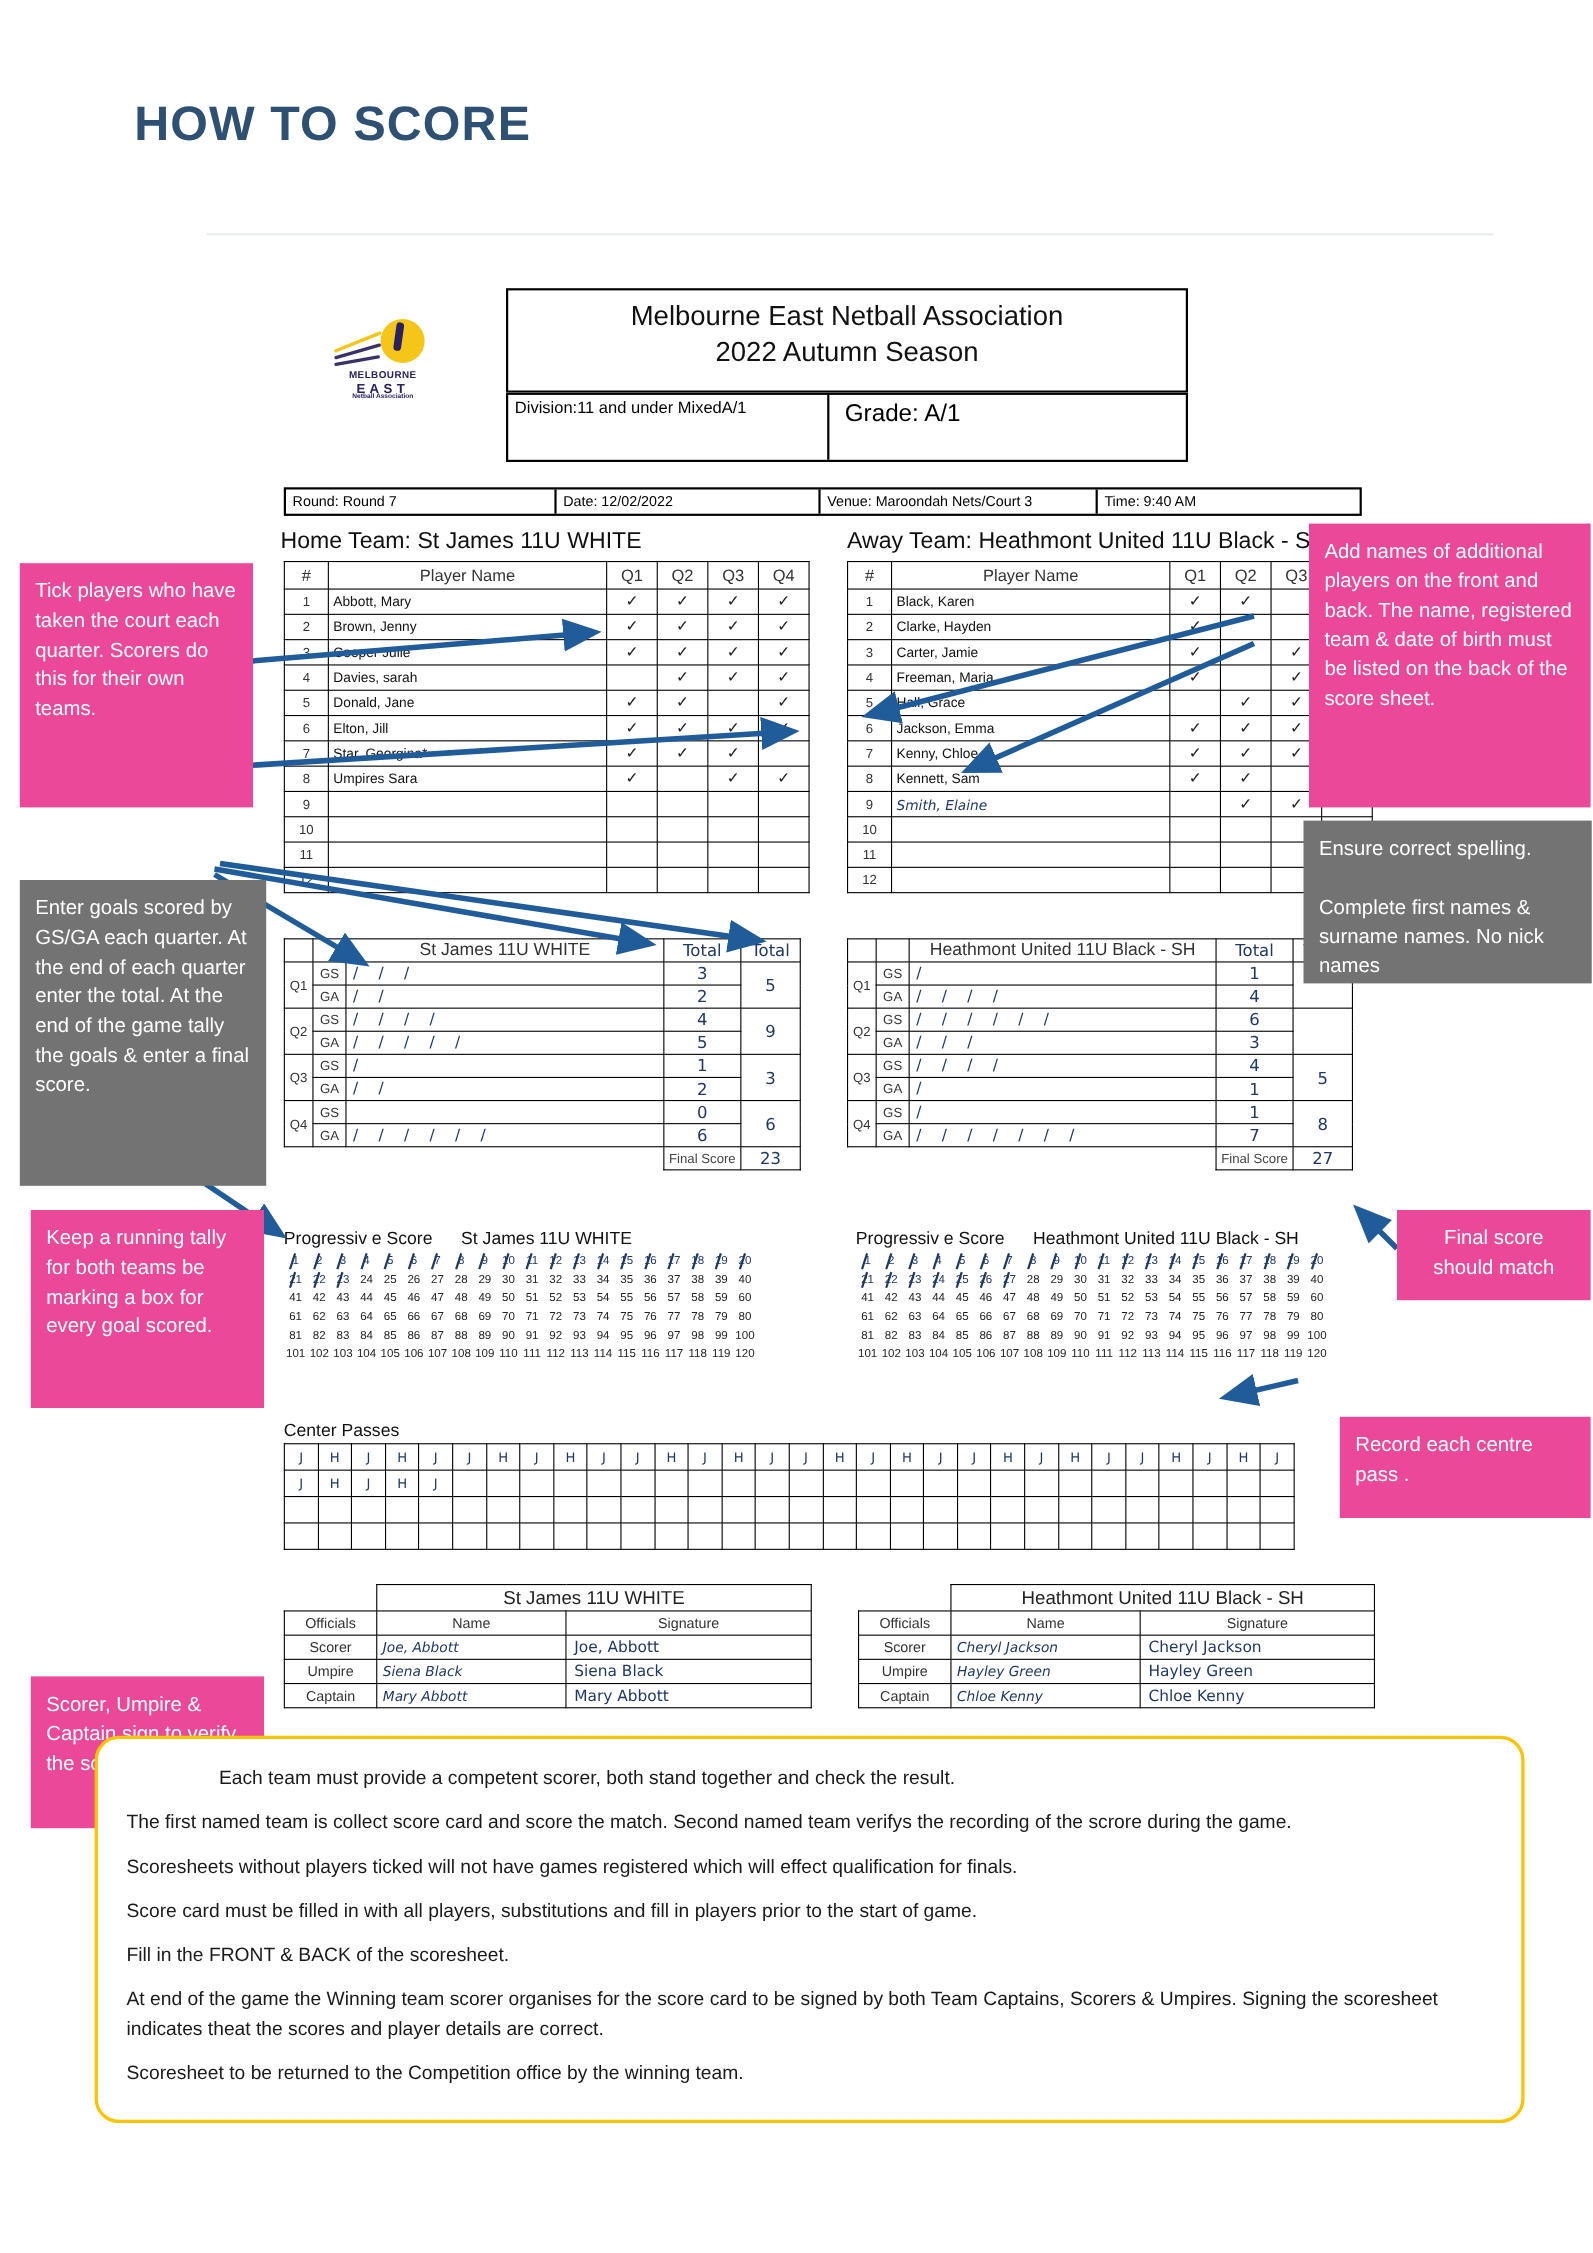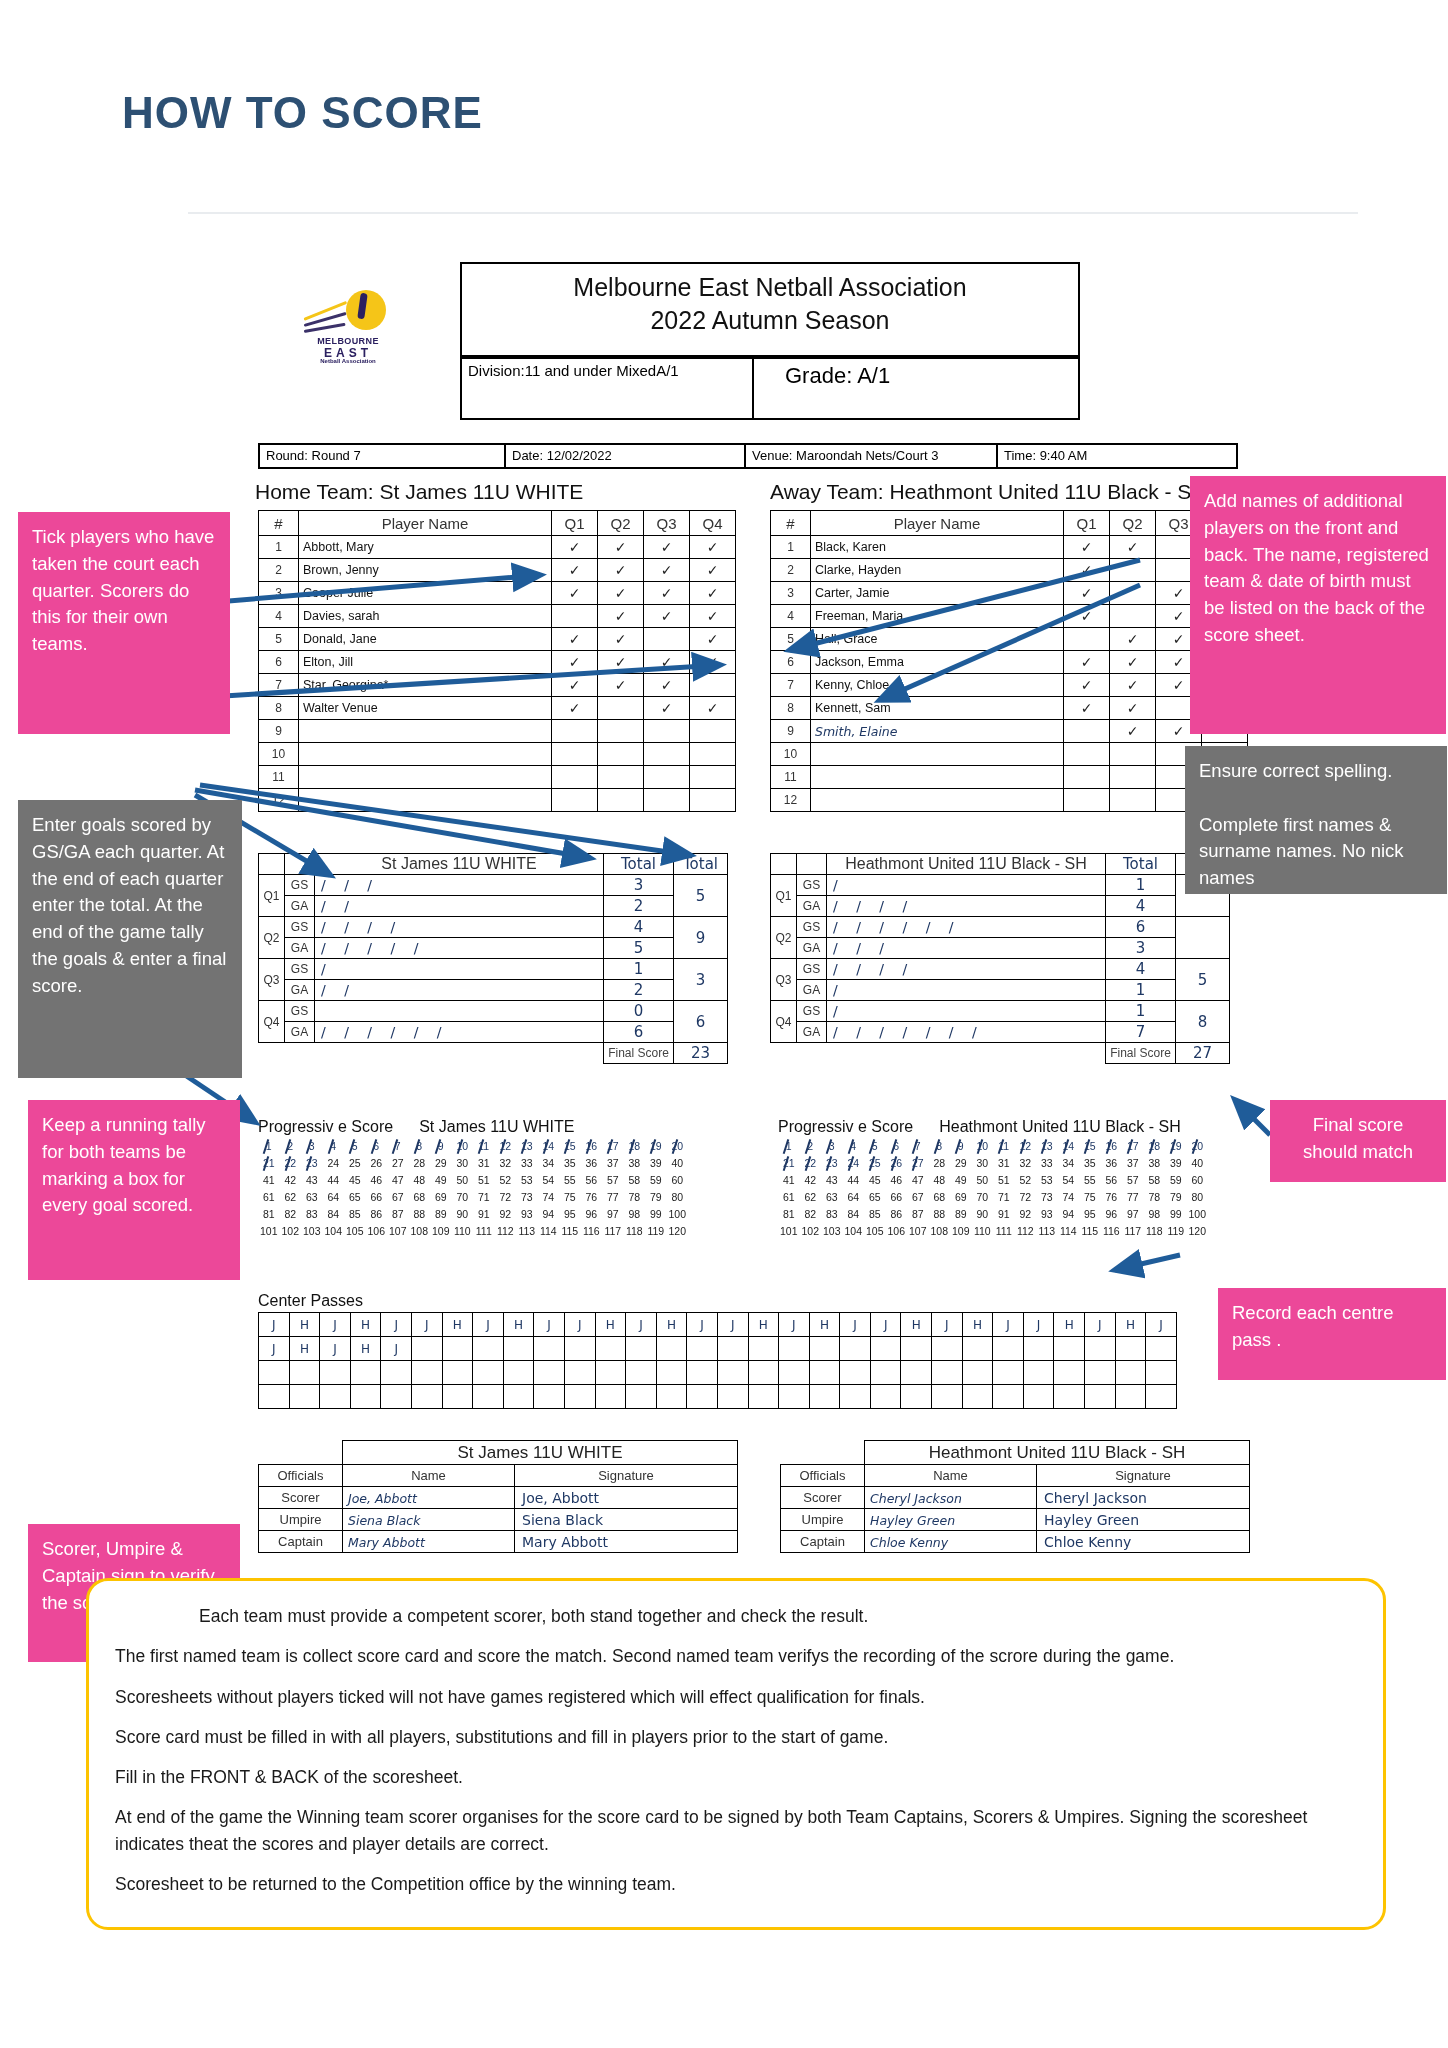--- a/index.html
+++ b/index.html
@@ -50,21 +50,21 @@
   #logo .w3 { position:absolute; left:0; top:70px; width:92px; text-align:center;
     font-size:6px; font-weight:bold; color:#2b2060;}
 
   
   #assoc-box { left:460px; top:262px; width:620px; height:95px; }
   #assoc-box .l1, #assoc-box .l2 { text-align:center; font-size:25px; color:#111; }
   #assoc-box .l1 { margin-top:9px; }
   #assoc-box .l2 { margin-top:4px; }
   #divgrade { left:460px; top:357px; width:620px; height:63px; display:flex;}
   #divgrade .c1 { flex:0 0 292px; border-right:2px solid #000; padding:4px 6px; font-size:15px; line-height:1.05;}
-  #divgrade .c2 { flex:1; padding:4px 3px; font-size:22px;margin-left:28px;}
+  #divgrade .c2 { flex:1; padding:4px 14px; font-size:22px;}
 
   
   #roundrow { left:258px; top:443px; width:980px; height:26px; display:flex; font-size:13px;}
   #roundrow div { border-right:2px solid #000; padding:3px 6px; white-space:nowrap;}
   #roundrow div:last-child { border-right:none; flex:1;}
   #roundrow .r { flex:0 0 246px;} #roundrow .d { flex:0 0 240px;} #roundrow .v { flex:0 0 252px;}
 
   
   .teamlabel { position:absolute; font-size:21px; color:#111; white-space:nowrap;}
   table.roster { position:absolute; border-collapse:collapse; background:#fff;}
@@ -243,21 +243,21 @@
           <tr>
             <td class="num">7</td>
             <td class="nm">Star, Georgina*</td>
             <td class="q"><span class="tick">✓</span></td>
             <td class="q"><span class="tick">✓</span></td>
             <td class="q"><span class="tick">✓</span></td>
             <td class="q"></td>
           </tr>
           <tr>
             <td class="num">8</td>
-            <td class="nm">Walter Venue</td>
+            <td class="nm">Umpires Sara</td>
             <td class="q"><span class="tick">✓</span></td>
             <td class="q"></td>
             <td class="q"><span class="tick">✓</span></td>
             <td class="q"><span class="tick">✓</span></td>
           </tr>
           <tr>
             <td class="num">9</td>
             <td class="nm"></td>
             <td class="q"></td>
             <td class="q"></td>

